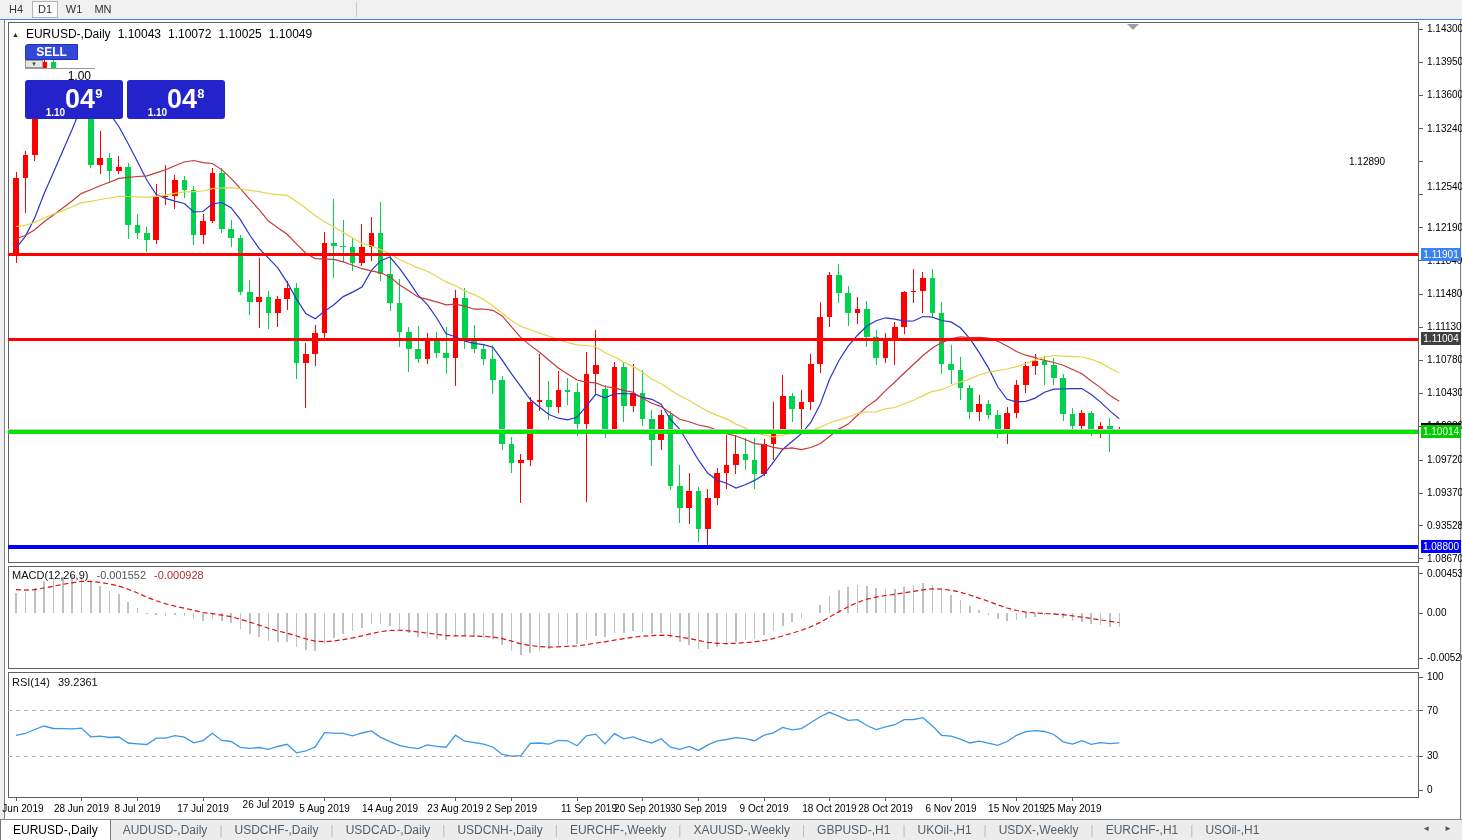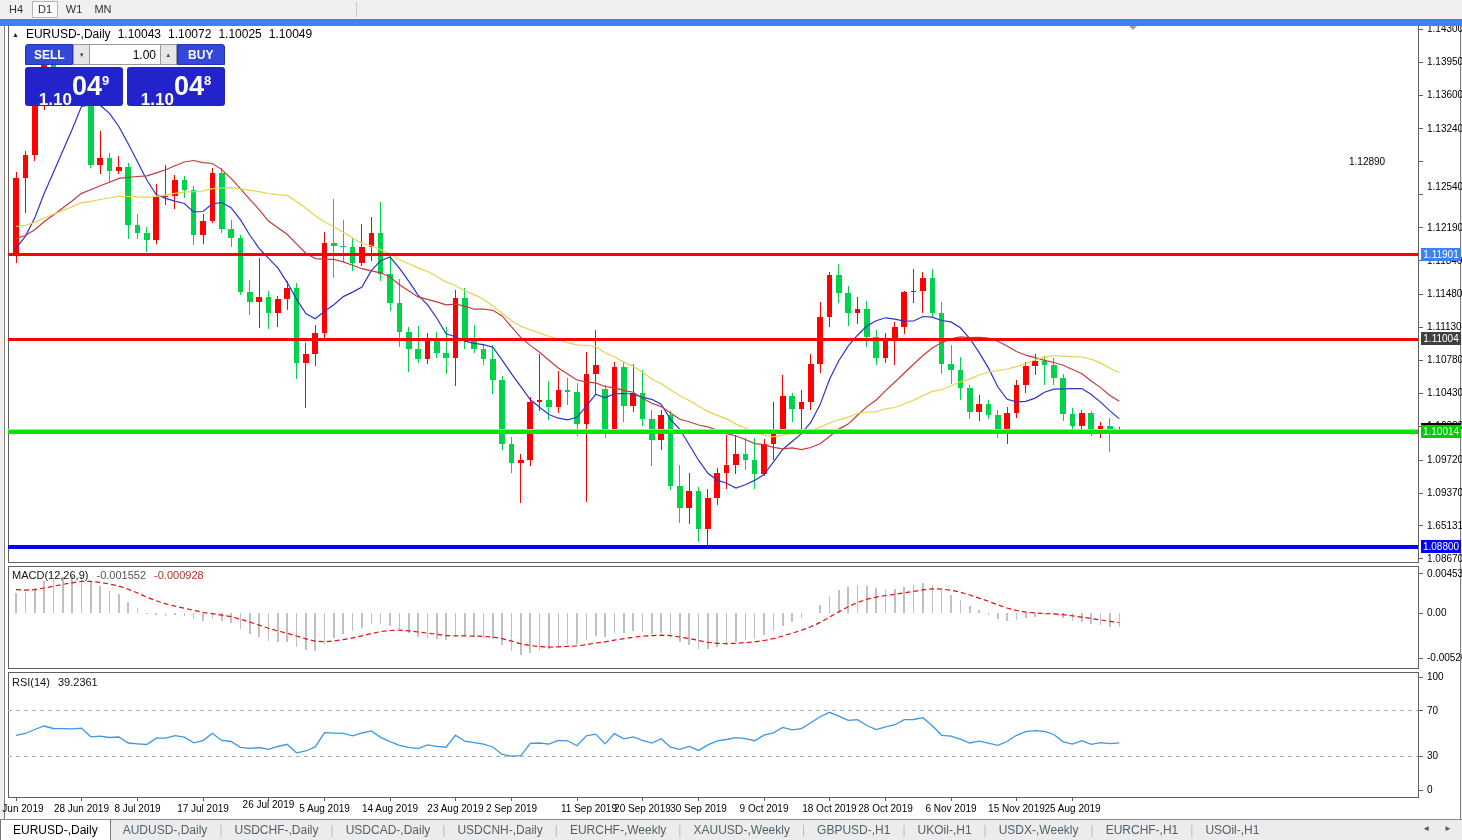--- a/index.html
+++ b/index.html
@@ -1,47 +1,47 @@
 <!DOCTYPE html>
 <html><head>
 <meta charset="utf-8">
 <style>
   html,body{margin:0;padding:0;}
   body{width:1462px;height:840px;position:relative;background:#f0f0f0;
        font-family:"Liberation Sans",sans-serif;overflow:hidden;}
   
   .toolbar{position:absolute;left:0;top:0;width:1462px;height:19px;background:#f0f0f0;
-           display:flex;align-items:center;z-index:30;border-bottom:7px solid #3b82f6;}
+           display:flex;align-items:center;z-index:30;border-bottom:1px solid #3b82f6;}
   .tfbtn{min-width:24px;height:15px;margin-left:3px;font-size:11px;color:#333;text-align:center;
          line-height:15px;background:transparent;border:1px solid transparent;cursor:default;}
   .tfbtn.active{background:#fbfbfb;border:1px solid #b5b5b5;}
   .tb-sep{width:1px;height:15px;background:#c8c8c8;margin-left:240px;}
   
   .chart-region{position:absolute;left:4px;top:19px;width:1455px;height:800px;
                 background:#ffffff;border:1px solid #808080;z-index:1;}
   svg#gfx{position:absolute;left:0;top:0;width:1462px;height:840px;z-index:5;}
   
   .title{position:absolute;left:12px;top:27px;z-index:20;font-size:12px;color:#000;
          display:flex;align-items:center;gap:7px;white-space:nowrap;}
   .title .arr{font-size:7px;color:#222;}
   
   .tpanel{position:absolute;left:25px;top:44px;width:200px;z-index:25;}
-  .trow{display:flex;height:21px;}
+  .trow{display:flex;height:34px;flex-direction:column;}
   .tbtn{width:51px;background:#3347d9;color:#fff;font-size:12px;font-weight:bold;
         display:flex;align-items:center;justify-content:center;border:1px solid #2233b8;}
   .tbtn.sell{border-radius:3px 0 0 0;}
   .tbtn.buy{border-radius:0 3px 0 0;}
   .spin{width:16px;background:#e6e6e6;border:1px solid #9a9a9a;display:flex;align-items:center;
         justify-content:center;font-size:6px;color:#444;}
   .lot{width:62px;border:1px solid #9a9a9a;border-left:none;border-right:none;
        font-size:12px;text-align:right;padding:0 4px;color:#000;font-family:"Liberation Sans",sans-serif;}
   .prow{display:flex;margin-top:2px;gap:4px;}
   .pbox{width:98px;height:39px;background:#2323cb;color:#fff;display:flex;align-items:center;
         justify-content:center;border-radius:3px;}
-  .pbox .sm{font-size:17px;font-weight:bold;margin-top:26px;}
+  .pbox .sm{font-size:10px;font-weight:bold;margin-top:26px;}
   .pbox .big{font-size:27px;font-weight:bold;letter-spacing:0;}
   .pbox .sup{font-size:13px;font-weight:bold;margin-bottom:12px;}
   
   .indlabel{position:absolute;z-index:20;font-size:11px;color:#111;white-space:nowrap;}
   .indlabel .v1{color:#555;margin-left:5px;}
   .indlabel .v2{color:#b03030;margin-left:5px;}
   
   .axlabel{position:absolute;font-size:10px;color:#000;z-index:10;white-space:nowrap;}
   .badge{position:absolute;left:1421px;width:40px;height:13px;z-index:12;color:#fff;
          font-size:10px;text-align:center;line-height:13px;}
@@ -540,21 +540,21 @@
     <div class="axlabel" style="left:1427px;top:181px;">1.12540</div>
     <div class="axlabel" style="left:1427px;top:222px;">1.12190</div>
     <div class="axlabel" style="left:1427px;top:255px;">1.11840</div>
     <div class="axlabel" style="left:1427px;top:288px;">1.11480</div>
     <div class="axlabel" style="left:1427px;top:321px;">1.11130</div>
     <div class="axlabel" style="left:1427px;top:354px;">1.10780</div>
     <div class="axlabel" style="left:1427px;top:387px;">1.10430</div>
     <div class="axlabel" style="left:1427px;top:420px;">1.10080</div>
     <div class="axlabel" style="left:1427px;top:454px;">1.09720</div>
     <div class="axlabel" style="left:1427px;top:487px;">1.09370</div>
-    <div class="axlabel" style="left:1427px;top:520px;">1.65131</div>
+    <div class="axlabel" style="left:1427px;top:520px;">0.93528</div>
     <div class="axlabel" style="left:1427px;top:553px;">1.08670</div>
     <div class="axlabel" style="left:1427px;top:568px;">0.004536</div>
     <div class="axlabel" style="left:1427px;top:607px;">0.00</div>
     <div class="axlabel" style="left:1427px;top:652px;">-0.005205</div>
     <div class="axlabel" style="left:1427px;top:671px;">100</div>
     <div class="axlabel" style="left:1427px;top:705px;">70</div>
     <div class="axlabel" style="left:1427px;top:750px;">30</div>
     <div class="axlabel" style="left:1427px;top:784px;">0</div>
     <div class="badge" style="top:248px;background:#3b82f6;color:#ffffff;">1.11901</div>
     <div class="badge" style="top:332px;background:#404040;color:#ffffff;">1.11004</div>
@@ -573,21 +573,21 @@
     <div class="datelabel" style="left: 455.45px; top: 803px;">23 Aug 2019</div>
     <div class="datelabel" style="left: 511.55px; top: 803px;">2 Sep 2019</div>
     <div class="datelabel" style="left: 589px; top: 803px;">11 Sep 2019</div>
     <div class="datelabel" style="left: 642.45px; top: 803px;">20 Sep 2019</div>
     <div class="datelabel" style="left: 698.55px; top: 803px;">30 Sep 2019</div>
     <div class="datelabel" style="left: 764px; top: 803px;">9 Oct 2019</div>
     <div class="datelabel" style="left: 829.45px; top: 803px;">18 Oct 2019</div>
     <div class="datelabel" style="left: 885.55px; top: 803px;">28 Oct 2019</div>
     <div class="datelabel" style="left: 951px; top: 803px;">6 Nov 2019</div>
     <div class="datelabel" style="left: 1016.45px; top: 803px;">15 Nov 2019</div>
-    <div class="datelabel" style="left: 1072.55px; top: 803px;">25 Aug 2019</div>
+    <div class="datelabel" style="left: 1072.55px; top: 803px;">25 May 2019</div>
   </div>
 
 <div class="tabs" id="tabbar">
     <div class="tab active">EURUSD-,Daily</div>
     <div class="tab">AUDUSD-,Daily</div>
     <div class="tabsep">|</div>
     <div class="tab">USDCHF-,Daily</div>
     <div class="tabsep">|</div>
     <div class="tab">USDCAD-,Daily</div>
     <div class="tabsep">|</div>

